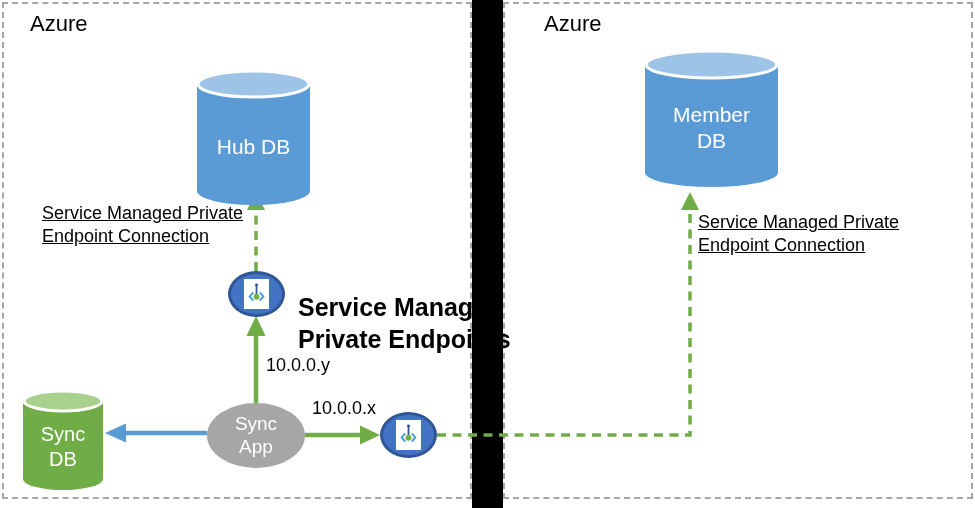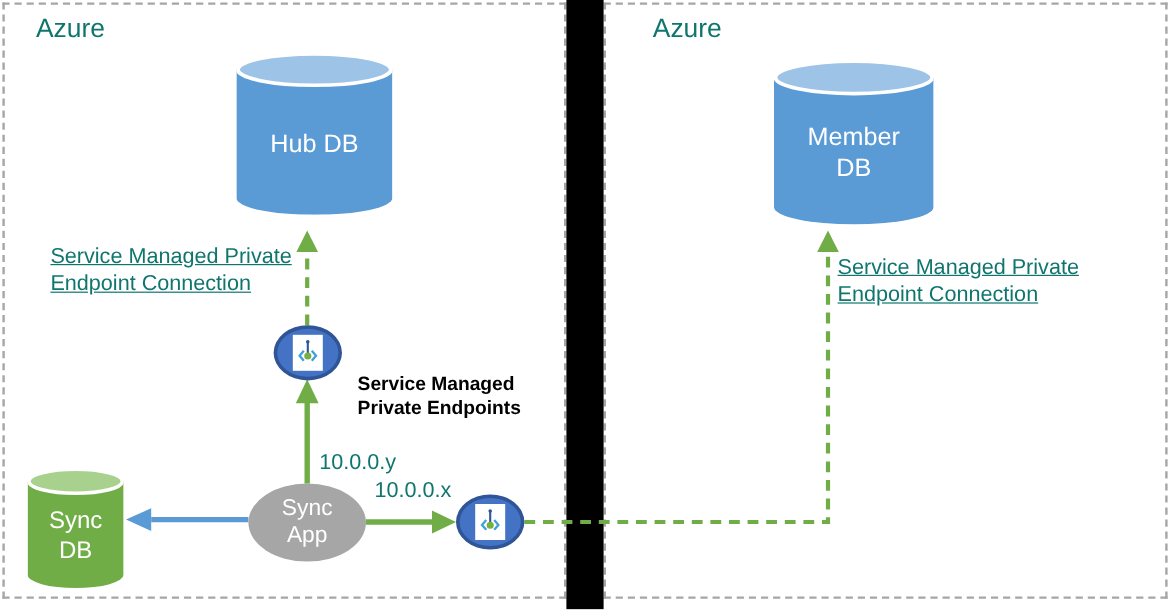--- a/index.html
+++ b/index.html
@@ -11,24 +11,24 @@
   .overlay{position:absolute;left:0;top:0;z-index:3;}
   .node{position:absolute;z-index:4;}
   .cyl svg{position:absolute;left:0;top:0;width:100%;height:100%;}
   .cyl-label{position:absolute;left:0;top:18%;width:100%;height:78%;display:flex;align-items:center;justify-content:center;
     color:#fff;text-align:center;white-space:pre-line;line-height:1.25;}
   .app-ellipse{display:flex;align-items:center;justify-content:center;border-radius:50%;background:#a6a6a6;
     color:#fff;text-align:center;white-space:pre-line;line-height:1.2;font-size:19px;width:100%;height:100%;}
   .pe-ellipse{width:100%;height:100%;border-radius:50%;background:#4472c4;border:3px solid #2f5597;
     box-sizing:border-box;display:flex;align-items:center;justify-content:center;}
   .pe-square{width:25px;height:30px;background:#fff;display:flex;align-items:center;justify-content:center;}
-  .lbl{position:absolute;color:#0f766e;white-space:pre-line;line-height:1.28;z-index:5;}
+  .lbl{position:absolute;color:#000000;white-space:pre-line;line-height:1.28;z-index:5;}
   .lbl-title{font-size:22px;}
   .lbl-conn{font-size:18px;text-decoration:underline;}
-  .lbl-bold{font-size:16px;font-weight:bold;color:#000;margin-top:20px;}
+  .lbl-bold{font-size:25px;font-weight:bold;color:#000;}
   .lbl-ip{font-size:18px;}
   .fs21{font-size:21px;} .fs20{font-size:20px;}
 </style>
 </head>
 <body>
 
 <div class="canvas">
 
   <div class="region region-left"></div>
   <div class="region region-right"></div>
@@ -45,21 +45,21 @@
     <line x1="305" y1="435" x2="361" y2="435" stroke="#70ad47" stroke-width="4.5"></line>
     <polygon points="380,435 360,425.5 360,444.5" fill="#70ad47"></polygon>
 
     <line x1="256" y1="271" x2="256" y2="210" stroke="#70ad47" stroke-width="3.5" stroke-dasharray="9 6.5"></line>
     <polygon points="256,192 247,210 265,210" fill="#70ad47"></polygon>
 
     <path d="M437 435 H690 V210" fill="none" stroke="#70ad47" stroke-width="3.5" stroke-dasharray="9 6.5"></path>
     <polygon points="690,192 681,210 699,210" fill="#70ad47"></polygon>
   </svg>
 
-  <div class="node cyl" style="left:197px;top:44px;width:130px;height:135px;">
+  <div class="node cyl" style="left:197px;top:70px;width:113px;height:135px;">
     <svg viewBox="0 0 113 135" preserveAspectRatio="none">
       <path d="M0 14 L0 121 A56.5 14 0 0 0 113 121 L113 14 Z" fill="#5b9bd5"></path>
       <ellipse cx="56.5" cy="14" rx="55.5" ry="13" fill="#9dc3e6" stroke="#ffffff" stroke-width="3"></ellipse>
     </svg>
     <div class="cyl-label fs21">Hub DB</div>
   </div>
 
   <div class="node cyl" style="left:645px;top:50px;width:133px;height:137px;">
     <svg viewBox="0 0 118 137" preserveAspectRatio="none">
       <path d="M0 14.5 L0 122.5 A59 14.5 0 0 0 118 122.5 L118 14.5 Z" fill="#5b9bd5"></path>
@@ -115,16 +115,16 @@
 
   <div class="lbl lbl-title" style="left:30px;top:10px;">Azure</div>
   <div class="lbl lbl-title" style="left:544px;top:10px;">Azure</div>
 
   <div class="lbl lbl-conn" style="left:42px;top:202px;">Service Managed Private
 Endpoint Connection</div>
   <div class="lbl lbl-conn" style="left:698px;top:211px;">Service Managed Private
 Endpoint Connection</div>
   <div class="lbl lbl-bold" style="left:298px;top:291px;">Service Managed
 Private Endpoints</div>
-  <div class="lbl lbl-ip" style="left:266px;top:354px;margin-top:20px;">10.0.0.y</div>
+  <div class="lbl lbl-ip" style="left:266px;top:354px;">10.0.0.y</div>
   <div class="lbl lbl-ip" style="left:312px;top:397px;">10.0.0.x</div>
 
 </div>
 
 </body></html>

